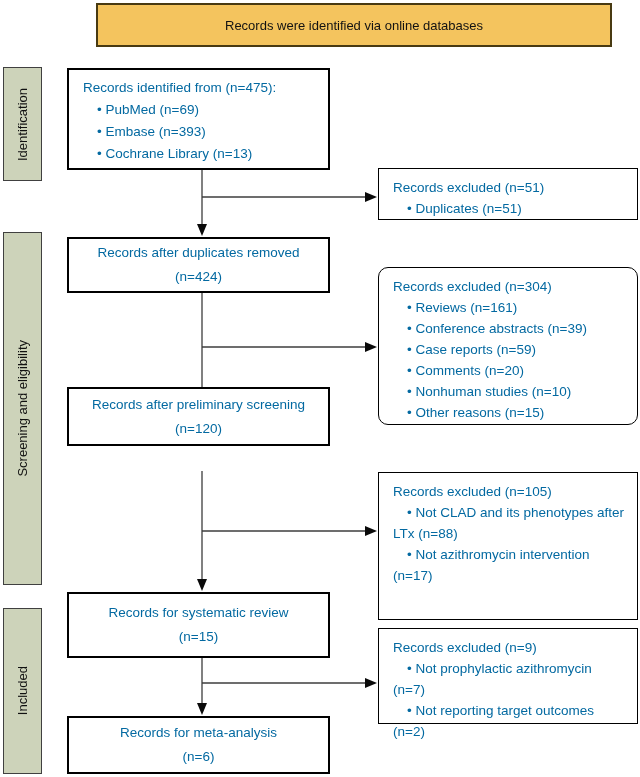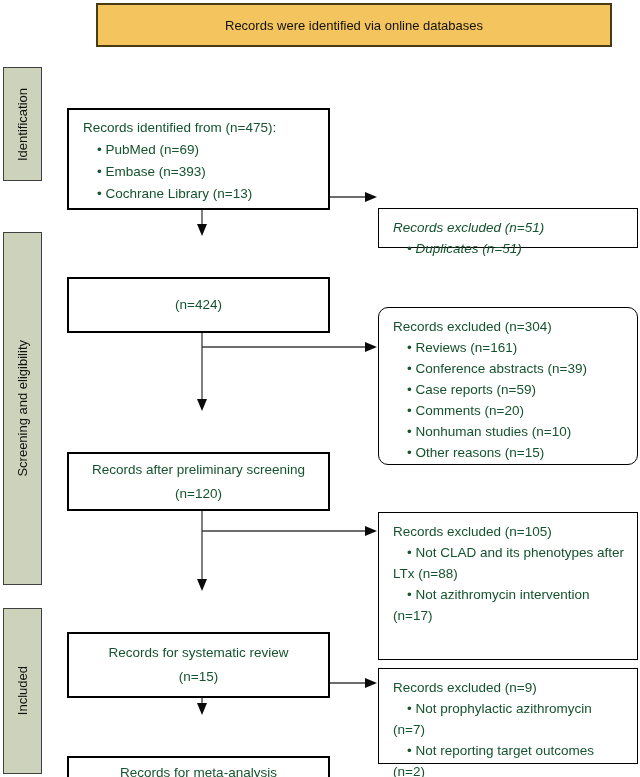--- a/index.html
+++ b/index.html
@@ -20,44 +20,44 @@
     display:flex; align-items:center; justify-content:center;
   }
   .stage span {
     writing-mode:vertical-rl; transform:rotate(180deg);
     font-size:13px; white-space:nowrap; color:#111;
   }
   .stage-identification { top:67px;  height:114px; }
   .stage-screening      { top:232px; height:353px; }
   .stage-included       { top:608px; height:166px; }
 
-  .box { position:absolute; background:#ffffff; font-size:13.5px; color:#14532d;margin-top:40px; }
+  .box { position:absolute; background:#ffffff; font-size:13.5px; color:#0369a1; }
   .main-box { left:67px; width:263px; border:2px solid #000; }
   .excl-box { left:378px; width:260px; border:1.5px solid #000;
               padding:8px 12px 5px 14px; line-height:21px; }
 
   .list-box { padding:7px 10px 5px 14px; line-height:22px; }
   .center-box { display:flex; flex-direction:column; align-items:center;
                 justify-content:center; text-align:center; line-height:24px; }
 
   .bullet { text-indent:14px; }
   .bullet::before { content:"\2022\00a0"; }
 
   .connectors { position:absolute; left:0; top:0; width:640px; height:777px;
                 pointer-events:none; }
   .connectors line { stroke:#3c3c3c; stroke-width:1.3; }
   .connectors polygon { fill:#0a0a0a; }
 
   .b1 { top:68px;  height:102px; }
   .b2 { top:237px; height:56px; }
-  .b3 { top:412px; height:59px; }
+  .b3 { top:387px; height:59px; }
   .b4 { top:592px; height:66px; }
   .b5 { top:716px; height:58px; }
 
-  .e1 { top:168px; height:40px;font-style:italic; }
+  .e1 { top:168px; height:52px; }
   .e2 { top:267px; height:158px;border-radius:10px; }
   .e3 { top:472px; height:148px; }
   .e4 { top:628px; height:96px; }
 </style>
 </head>
 <body>
 
 <div class="canvas">
 
   <svg class="connectors" viewBox="0 0 640 777" xmlns="http://www.w3.org/2000/svg">
@@ -102,20 +102,21 @@
   </div>
 
   <div class="box main-box list-box b1">
     <div>Records identified from (n=475):</div>
     <div class="bullet">PubMed (n=69)</div>
     <div class="bullet">Embase (n=393)</div>
     <div class="bullet">Cochrane Library (n=13)</div>
   </div>
 
   <div class="box main-box center-box b2">
+    <div>Records after duplicates removed</div>
     <div>(n=424)</div>
   </div>
 
   <div class="box main-box center-box b3">
     <div>Records after preliminary screening</div>
     <div>(n=120)</div>
   </div>
 
   <div class="box main-box center-box b4">
     <div>Records for systematic review</div>

